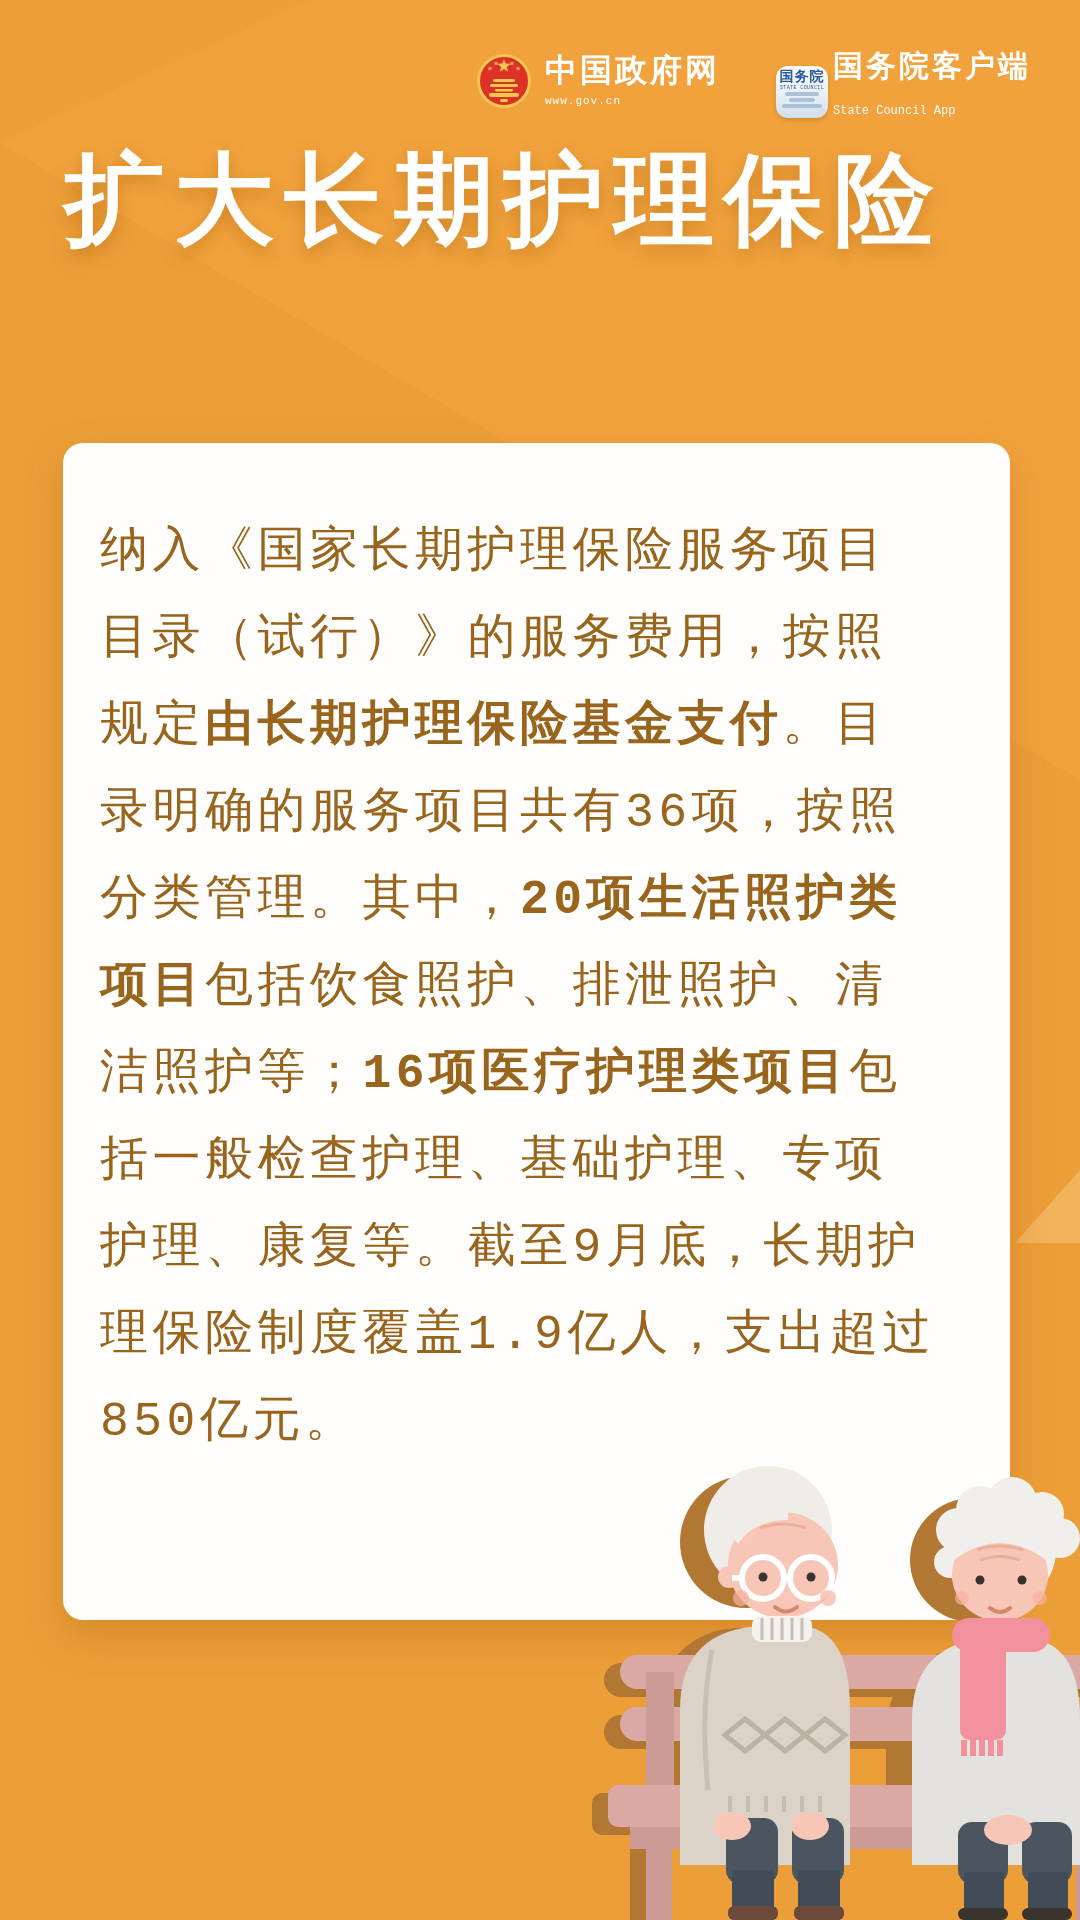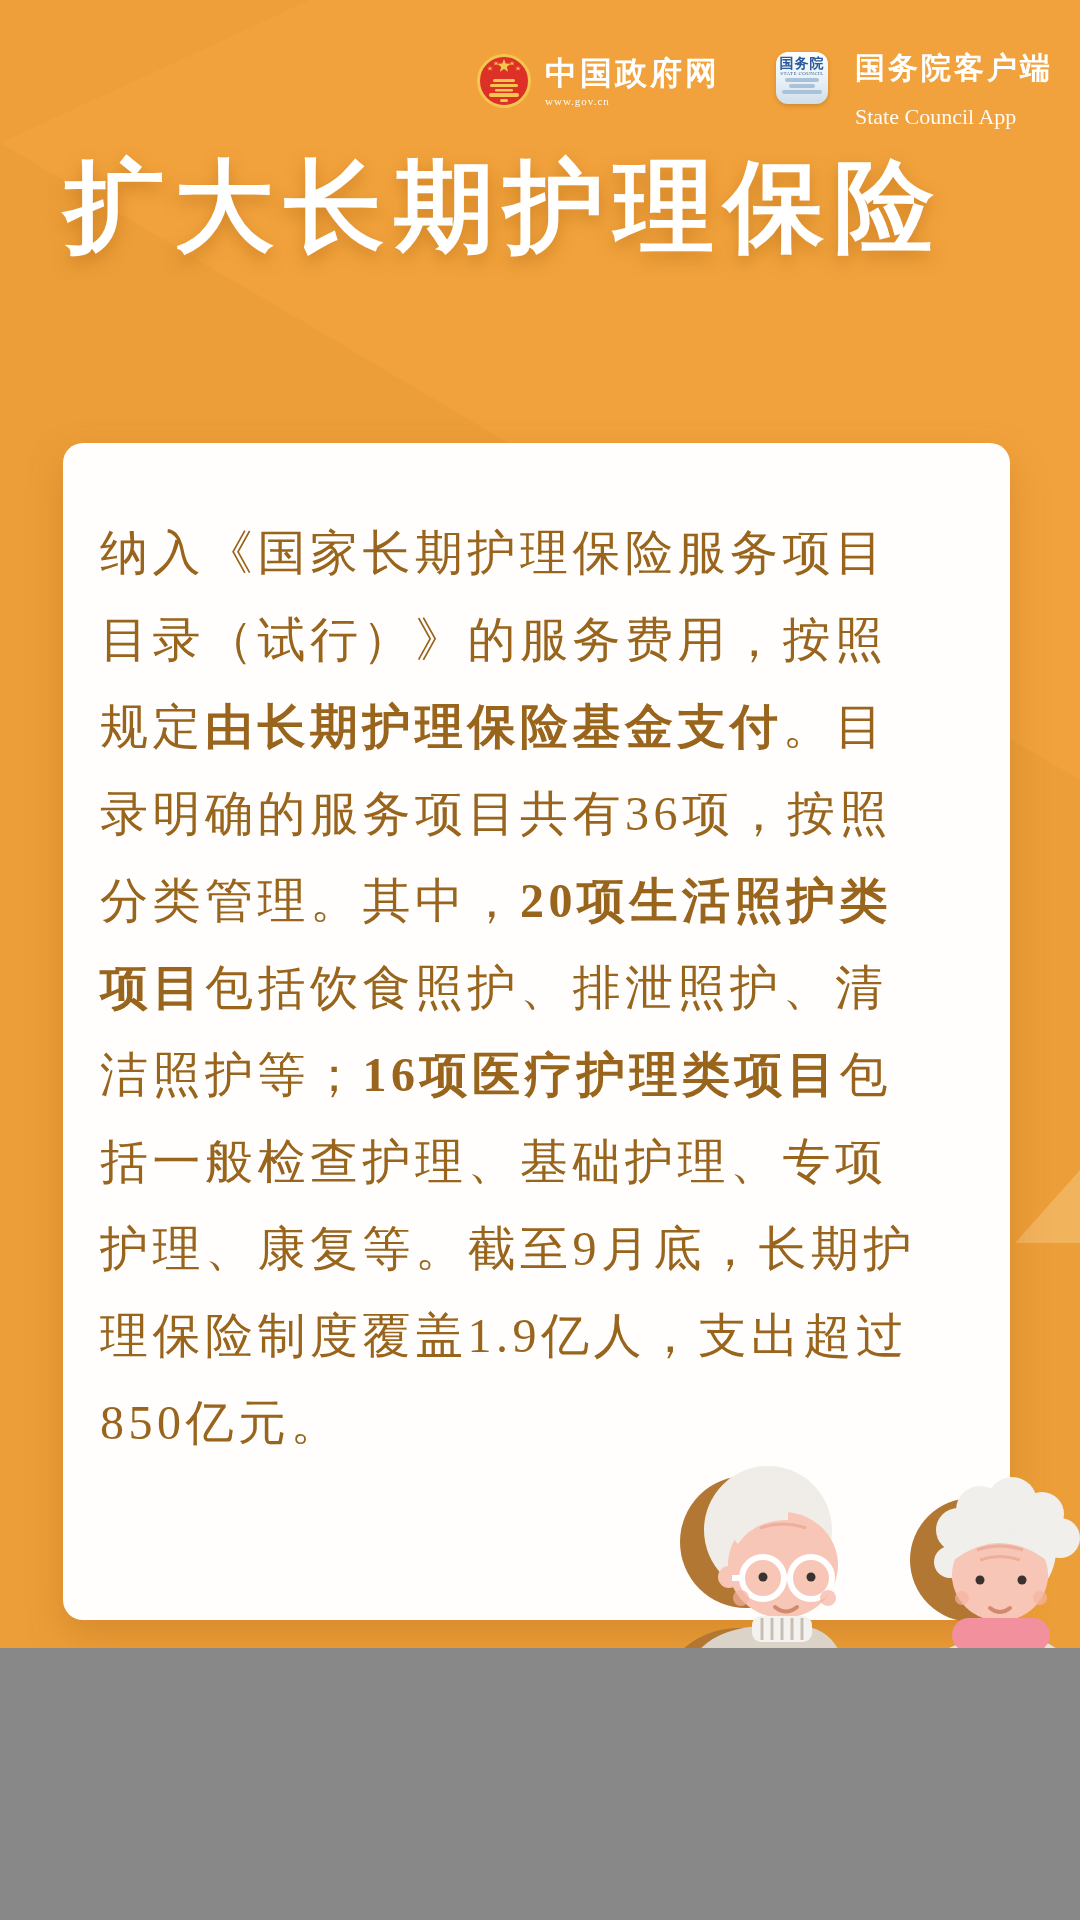--- a/index.html
+++ b/index.html
@@ -1,19 +1,19 @@
 <!DOCTYPE html>
 <html><head>
 <meta charset="utf-8">
 <style>
   html,body { margin:0; padding:0; background:#888; }
   .page {
-    position:relative; width:1080px; height:1648px; overflow:hidden;
+    position:relative; width:1080px; height:1920px; overflow:hidden;
     background:#F1A23C;
-    font-family:Liberation Serif, serif;
+    font-family:Liberation Mono, monospace;
     -webkit-font-smoothing:antialiased;
   }
   
   .deco-dark {
     position:absolute; left:0; top:0; width:1080px; height:1920px;
     background:#C98420; opacity:0.10;
     clip-path:polygon(0 143px, 1080px 780px, 1080px 1920px, 0 1920px);
   }
   .deco-dark2 {
     position:absolute; left:0; top:0; width:1080px; height:1920px;
@@ -25,32 +25,32 @@
     background:#FFE3B3; opacity:0.30;
     clip-path:polygon(1015px 1243px, 1080px 1170px, 1080px 1243px);
   }
 
   
   .gov-group { position:absolute; left:476px; top:52px; display:flex; gap:13px; align-items:center; color:#FFFFFF; }
   .gov-text .name { font-size:32px; font-weight:bold; letter-spacing:3px; line-height:34px; }
   .gov-text .url  { font-size:11px; margin-top:5px; opacity:.95; letter-spacing:1px; }
   .emblem { width:56px; height:58px; flex:0 0 auto; }
 
-  .app-group { position:absolute; left:776px; top:52px; display:flex; gap:27px; align-items:flex-start; color:#FFFFFF; }
+  .app-group { position:absolute; left:776px; top:52px; display:flex; gap:5px; align-items:flex-end; color:#FFFFFF; }
   .app-icon {
     width:52px; height:52px; border-radius:12px; flex:0 0 auto;
     background:linear-gradient(180deg,#FEFEFE 0%,#E9F0F6 55%,#CFDEEA 100%);
     display:flex; flex-direction:column; align-items:center;
     box-shadow:0 2px 4px rgba(150,90,20,.35);
     padding-top:4px; box-sizing:border-box;
   }
   .app-icon .cn { color:#2A5C9C; font-weight:bold; font-size:14px; line-height:15px; letter-spacing:1px; }
   .app-icon .en { color:#2A5C9C; font-size:5px; line-height:6px; letter-spacing:.4px; }
   .app-text .name { font-size:30px; font-weight:bold; letter-spacing:3px; line-height:32px; }
-  .app-text .sub  { font-size:22px; margin-top:20px; opacity:.95; }
+  .app-text .sub  { font-size:12px; margin-top:20px; opacity:.95; }
 
   
   .title {
     position:absolute; left:64px; top:142px;
     color:#FFFFFF; font-weight:900; font-size:100px; line-height:132px;
     letter-spacing:10px; text-shadow:0 7px 16px rgba(180,106,20,.5);
   }
 
   
   .card {

